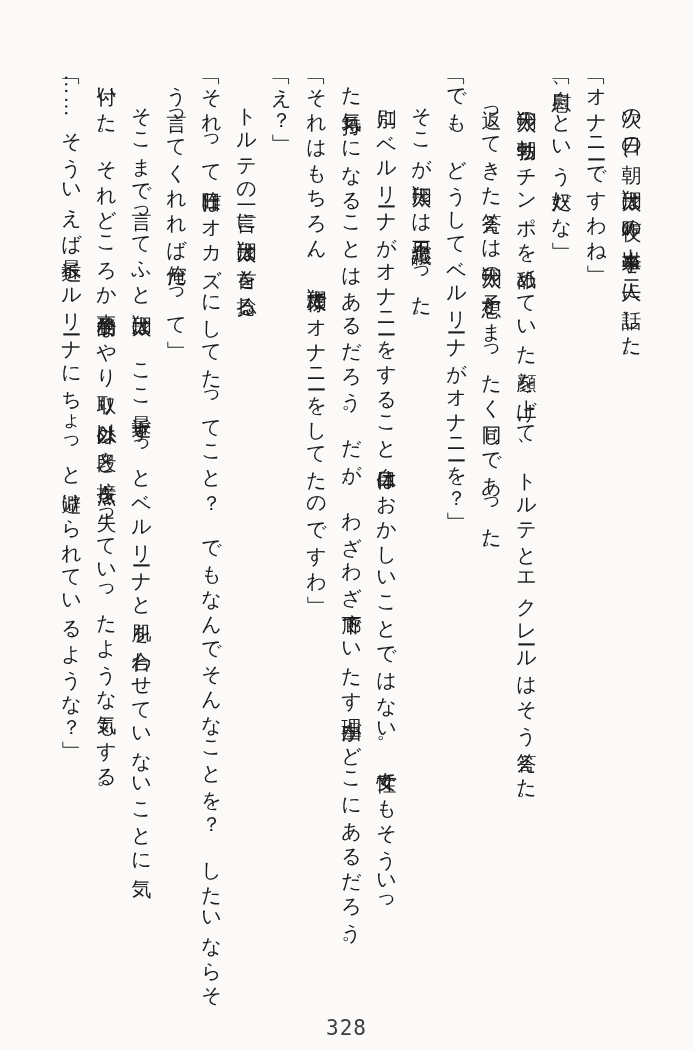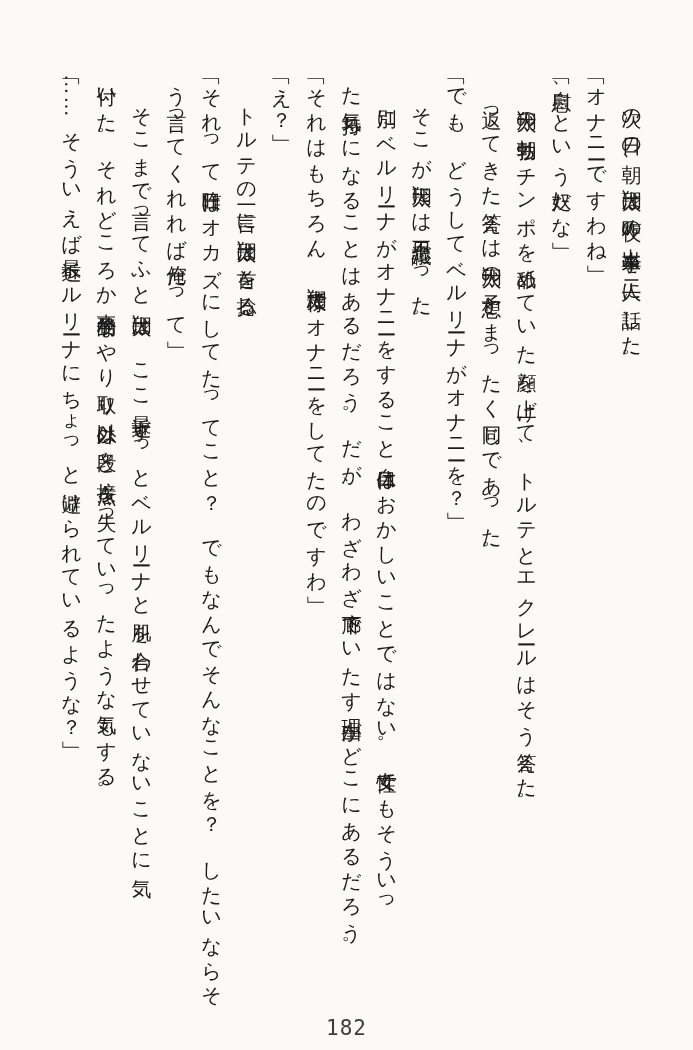--- a/index.html
+++ b/index.html
@@ -54,14 +54,14 @@
       <p class="line">た気持ちになることはあるだろう。だが、わざわざ廊下でいたす理由がどこにあるだろう。</p>
       <p class="line">「それはもちろん、翔太様でオナニーをしてたのですわ」</p>
       <p class="line">「え？」</p>
       <p class="line indent">トルテの一言に翔太は首を捻る。</p>
       <p class="line">「それって昨日はオカズにしてたってこと？　でもなんでそんなことを？　したいならそ</p>
       <p class="line">う言ってくれれば俺だって」</p>
       <p class="line indent">そこまで言ってふと翔太は、ここ最近ずっとベルリーナと肌を合わせていないことに気</p>
       <p class="line">付いた。それどころか事務的なやり取り以外は段々と接点を失っていったような気もする。</p>
       <p class="line">「……そういえば最近ベルリーナにちょっと避けられているような？」</p>
     </div>
-  <div class="page-number" style="color: rgb(61, 61, 61);">182</div>
+  <div class="page-number" style="color: rgb(61, 61, 61);">328</div>
 </div>
 
 </body></html>

